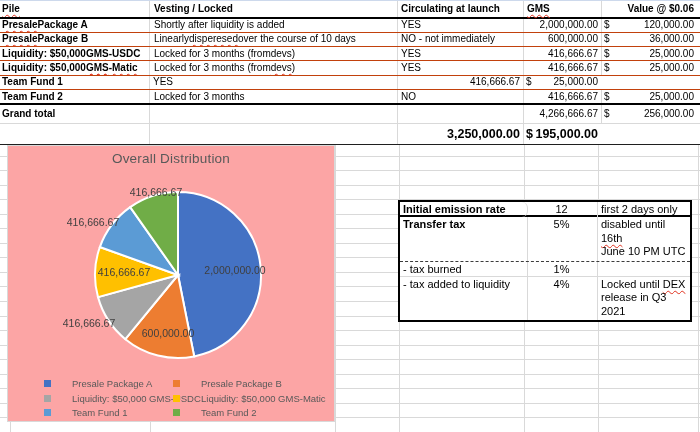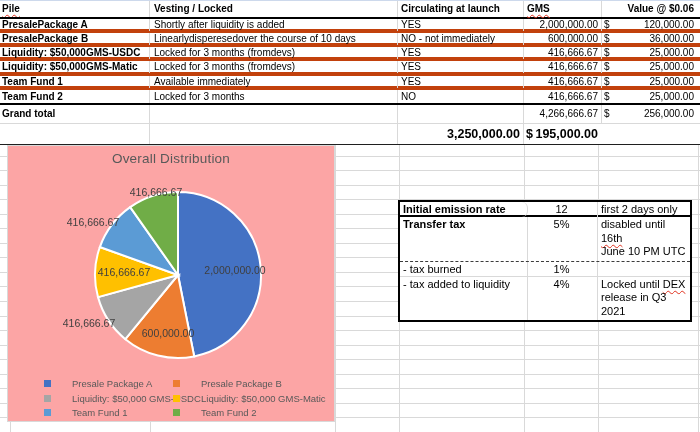--- a/index.html
+++ b/index.html
@@ -15,21 +15,21 @@
   .top-edge{position:absolute;left:0;top:0;width:700px;height:1px;background:#cdd9ec;}
 
   
   .top-table{position:absolute;left:0;top:1px;width:700px;background:#fff;z-index:2;
     border-bottom:1.5px solid #1f1f1f;}
   .t-row{display:grid;grid-template-columns:150px 248px 126px 78px 96px;align-items:center;
     box-sizing:border-box;font-size:10px;line-height:12px;}
   .t-row > div{box-sizing:border-box;height:100%;display:flex;align-items:center;border-right:1px solid #d9d9d9;}
   .t-row > div:last-child{border-right:none;}
   .hdr{height:17.5px;font-weight:bold;border-bottom:2.5px solid #000;}
-  .drow{height:14.3px;border-bottom:4px solid #c2410c;}
+  .drow{height:14.3px;border-bottom:1px solid #c2410c;}
   .drow.last{border-bottom:2.5px solid #000;height:15.5px;}
   .grand{height:19px;border-bottom:1px solid #d9d9d9;}
   .launch{height:19.5px;font-weight:bold;font-size:12.5px;}
   .c-pile{padding-left:2px;font-weight:bold;white-space:nowrap;overflow:hidden;}
   .hdr .c-pile{font-weight:bold;}
   .c-vest{padding-left:4px;white-space:nowrap;overflow:hidden;}
   .c-circ{padding-left:3px;white-space:nowrap;text-align:center;}
   .c-gms{justify-content:flex-end;padding-right:3px;}
   .c-val{justify-content:space-between;padding-left:2px;padding-right:4px;}
   .hdr .c-val{justify-content:flex-end;}
@@ -137,21 +137,20 @@
     <div class="c-circ">YES</div>
     <div class="c-gms">416,666.67</div>
     <div class="c-val">
         <span>$</span>
         <span>25,000.00</span>
       </div>
   </div>
 
   <div class="t-row drow">
     <div class="c-pile">Team Fund 1</div>
-    <div class="c-vest">Available immediately</div>
     <div class="c-circ">YES</div>
     <div class="c-gms">416,666.67</div>
     <div class="c-val">
         <span>$</span>
         <span>25,000.00</span>
       </div>
   </div>
 
   <div class="t-row drow last">
     <div class="c-pile">Team Fund 2</div>

